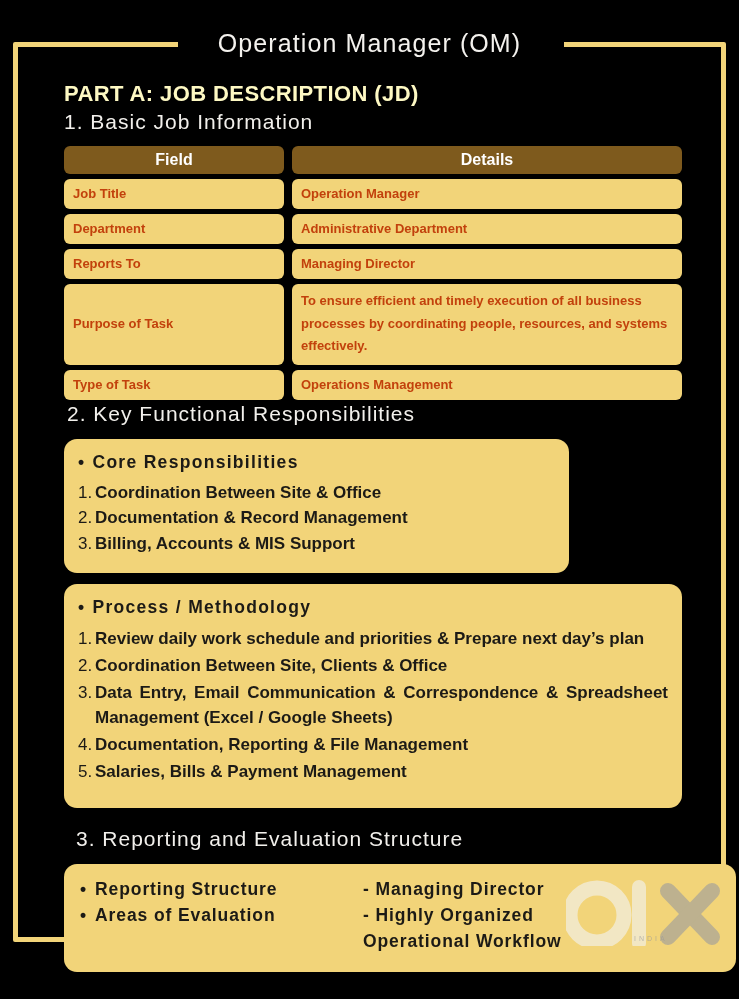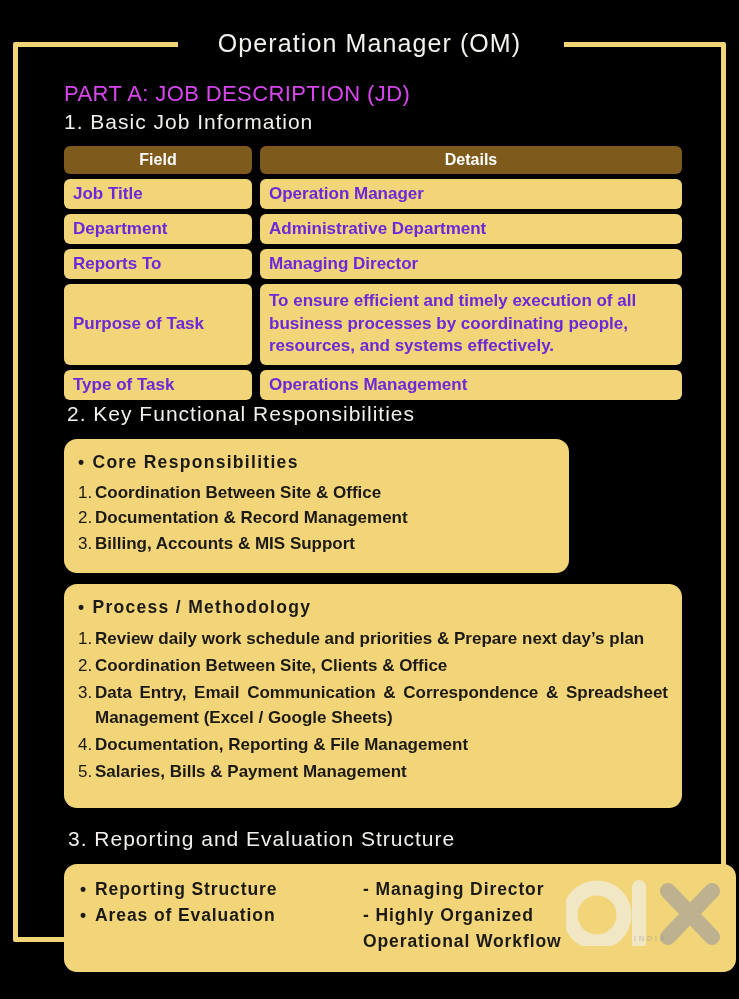--- a/index.html
+++ b/index.html
@@ -55,62 +55,62 @@
   
   .content {
     position: absolute;
     left: 13px;
     top: 47px;
     width: 713px;
     padding: 33px 13px 0 51px;
   }
 
   .part-label {
-    color: #d946ef;
+    color: #fef9c3;
     font-size: 22px;
     letter-spacing: 0.4px;
     line-height: 28px;
-    font-weight: 400;
+    font-weight: 700;
     white-space: nowrap;
   }
 
   .section-head {
     color: #f2f0ec;
     font-size: 21px;
     letter-spacing: 1.0px;
     line-height: 28px;
     font-weight: 400;
     white-space: nowrap;
   }
 
   .section-head.s2 { margin-left: 3px; }
-  .section-head.s3 { margin-top: 17px; margin-left: 4px; }
+  .section-head.s3 { margin-top: 17px; margin-left: 12px; }
 
   
   .jd-table {
     margin-top: 10px;
     width: 618px;
   }
   .row {
     display: flex;
     gap: 8px;
     margin-bottom: 5px;
   }
   .row:last-child { margin-bottom: 0; }
 
   .cell {
     border-radius: 6px;
     padding: 4px 9px 5px 9px;
     font-weight: bold;
-    color: #6d28d9;
-    font-size: 17px;
+    color: #c2410c;
+    font-size: 13px;
     line-height: 21px;
     background: #f2d479;
   }
-  .cell.c-field  { width: 188px; flex: none; }
+  .cell.c-field  { width: 220px; flex: none; }
   .cell.c-detail { flex: 1 1 auto; }
 
   .row.head .cell {
     background: #7e5a1d;
     color: #ffffff;
     text-align: center;
     padding-top: 3px;
     padding-bottom: 4px;
     font-size: 16px;
   }

